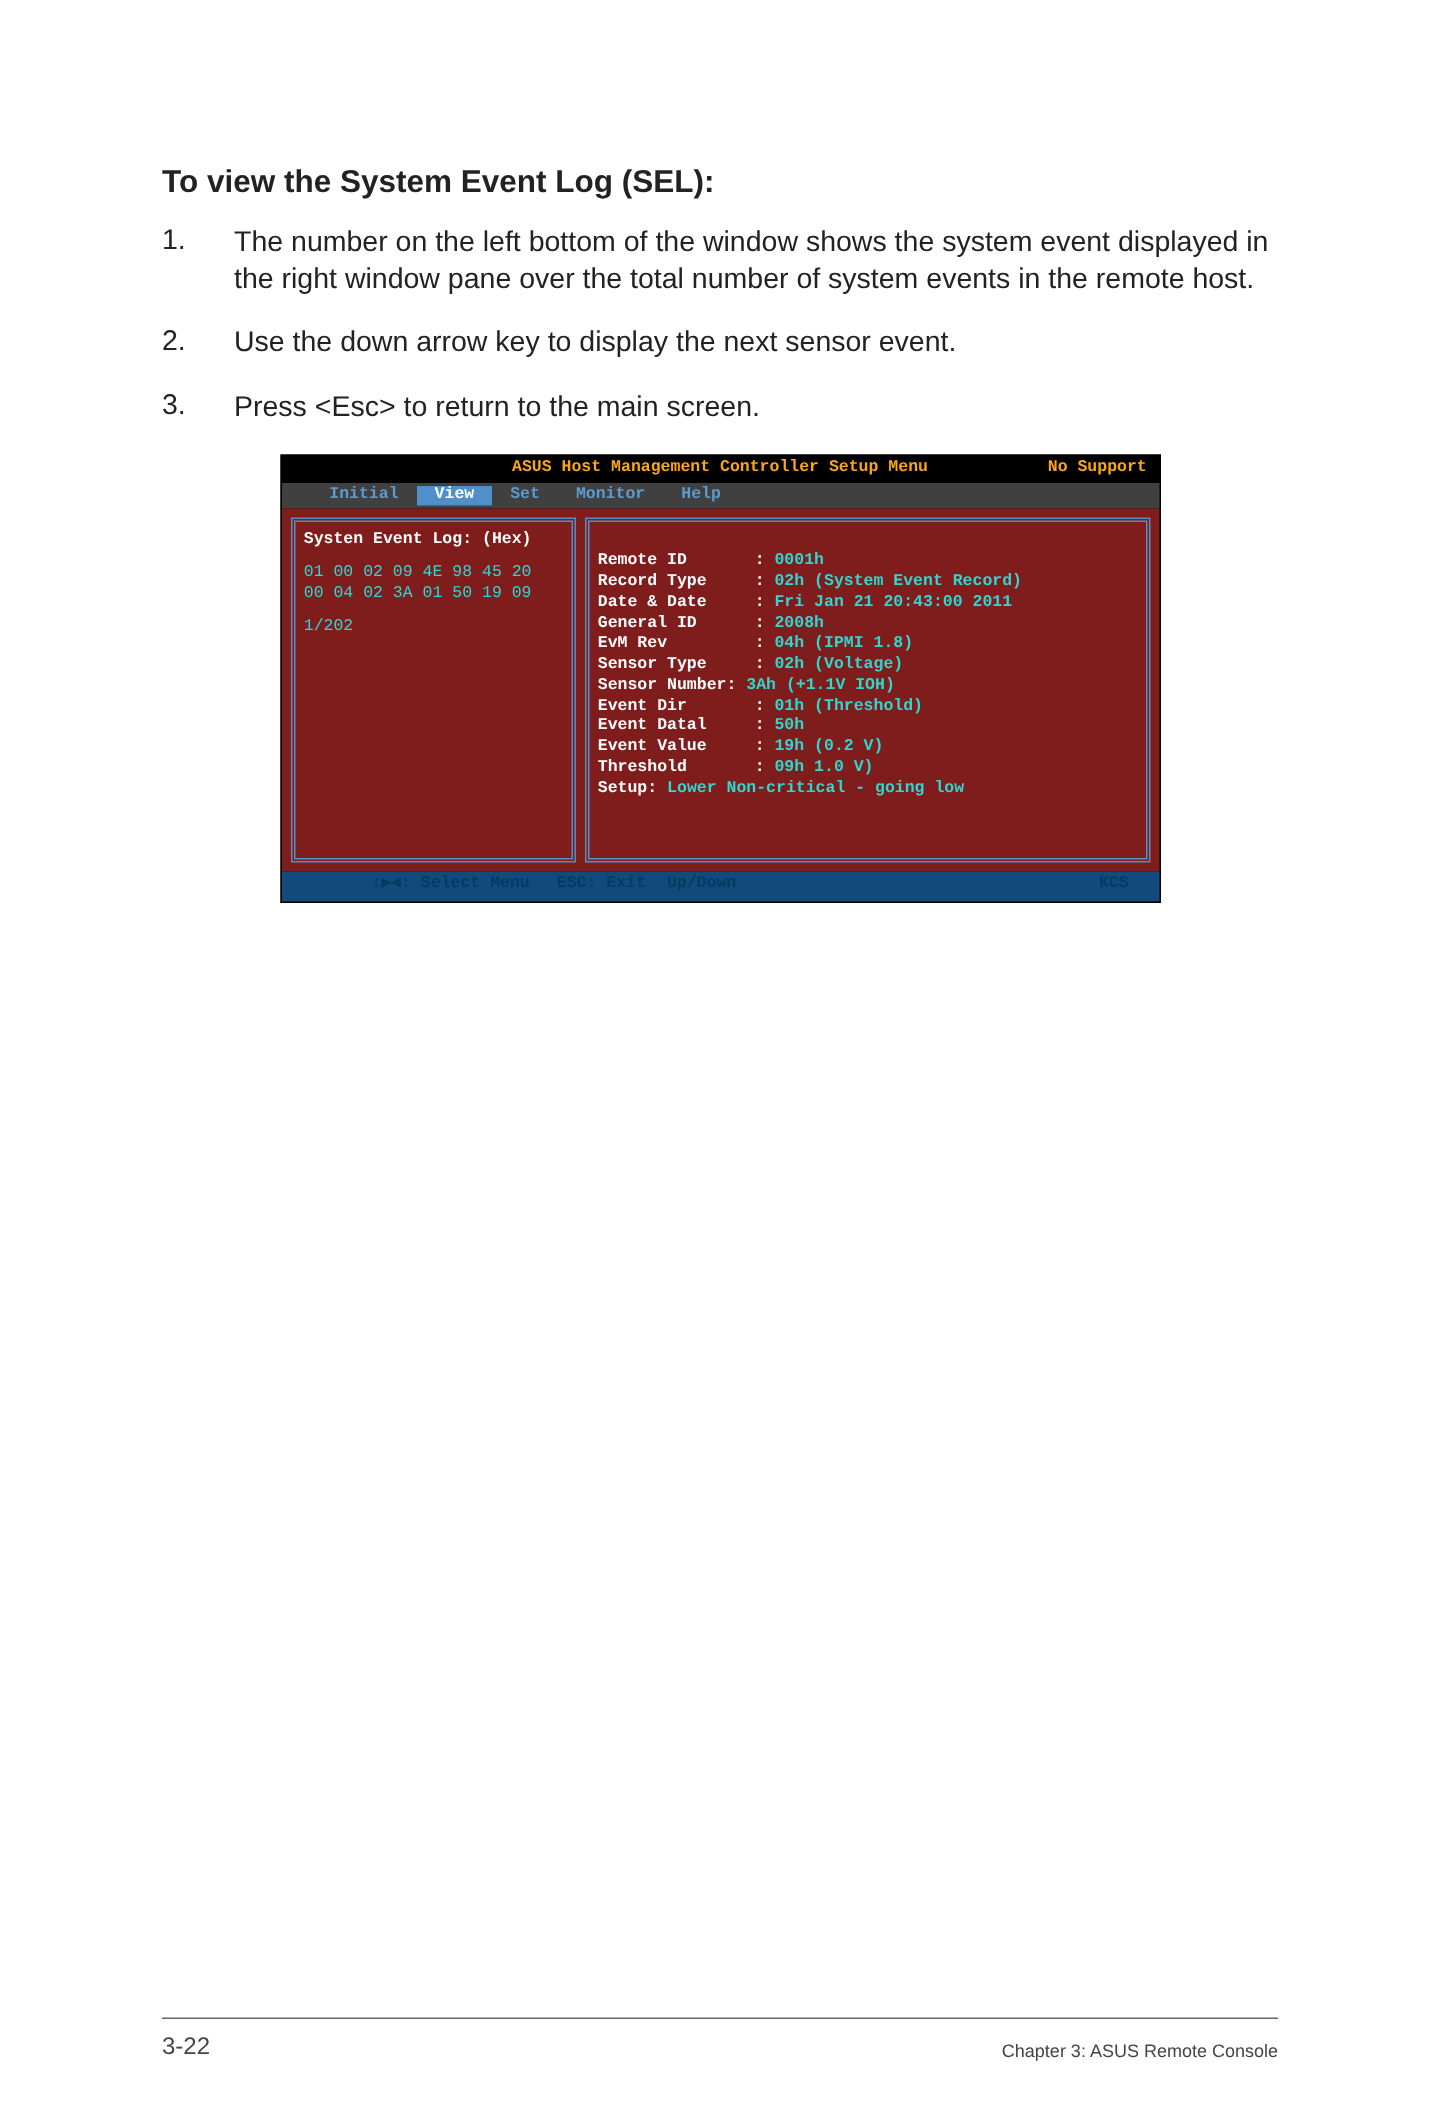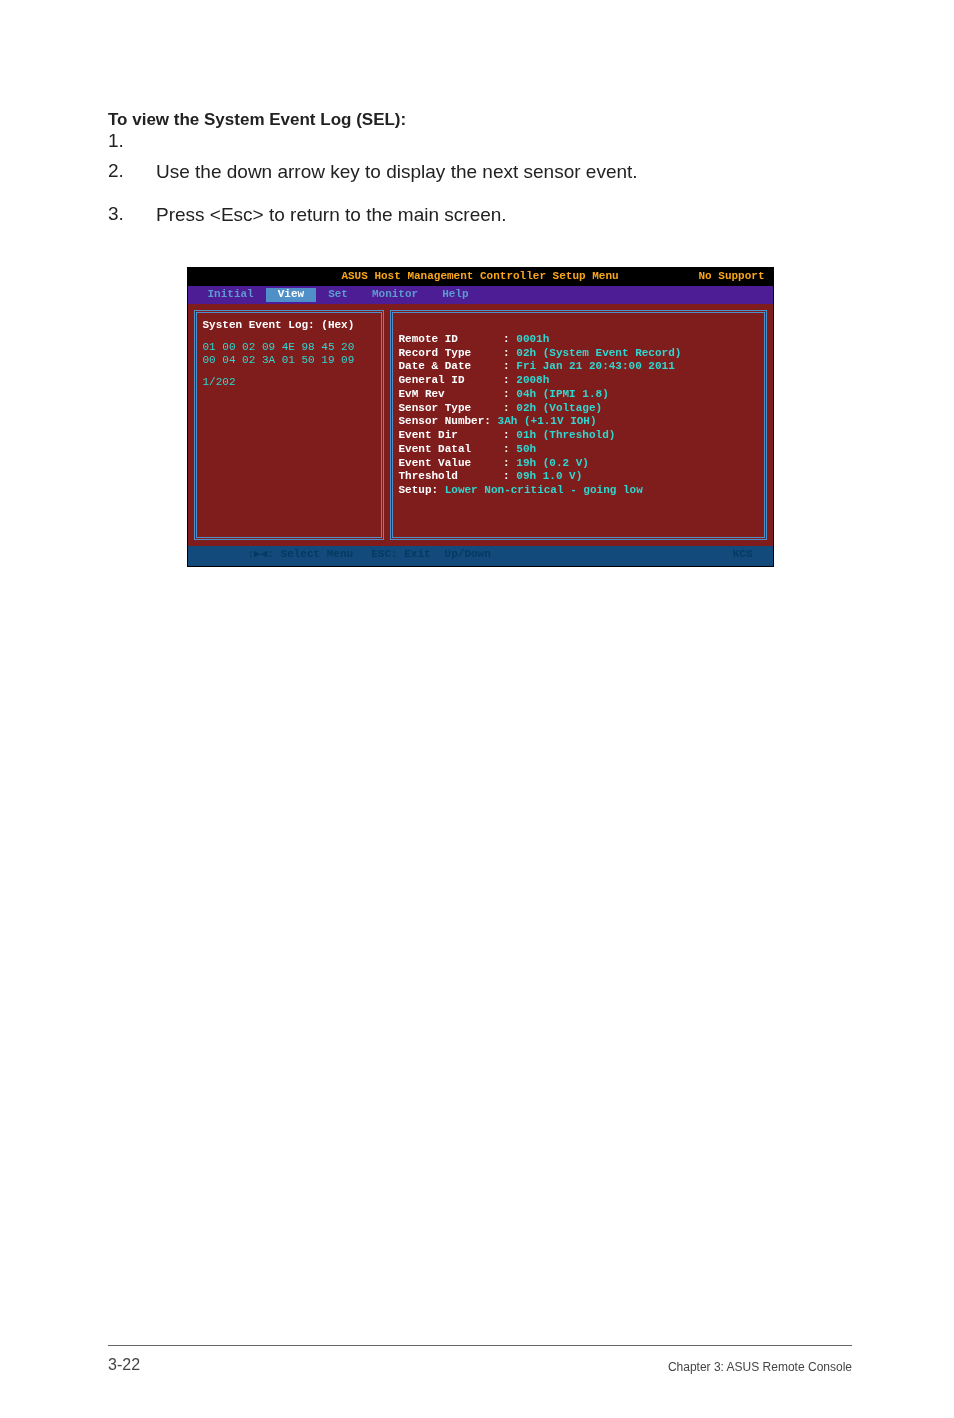--- a/index.html
+++ b/index.html
@@ -1,27 +1,27 @@
 <!DOCTYPE html>
 <html><head>
 <meta charset="utf-8">
 <style>
 html,body{margin:0;padding:0;background:#fff;font-family:Arial,Helvetica,sans-serif;color:#222;width:954px}
 .page{padding:110px 102px 0 108px;box-sizing:border-box}
-.h-sel{font-weight:bold;font-size:17px;}
+.h-sel{font-weight:bold;font-size:21px;margin-bottom:16px}
 .body-p{font-size:19px;line-height:1.3;margin:0 0 10px}
 ol{list-style:none;padding:0;margin:0}
 ol>li{display:flex;margin-bottom:8px}
 .num{width:48px;flex-shrink:0;font-size:19px}
 .li-body{flex:1}
 .bold{font-weight:bold}
-.term{display:flex;align-items:stretch;width:585px;margin:30px auto 0;border:1px solid #000;background:#000;font-family:"Courier New",monospace;font-size:11px;flex-direction:column;line-height:1.25}
+.term{display:flex;align-items:stretch;width:585px;margin:8px auto 0;border:1px solid #000;background:#000;font-family:"Courier New",monospace;font-size:11px;flex-direction:column;line-height:1.25}
 .term-title{background:#000;color:#faa61a;display:flex;justify-content:center;position:relative;padding:2px 8px;font-weight:bold}
 .term-title .right{position:absolute;right:8px}
-.menubar{background:#4c1d95;color:#5c9bcf;display:flex;padding:2px 10px 2px 8px;font-weight:bold}
+.menubar{background:#404040;color:#5c9bcf;display:flex;padding:2px 10px 2px 20px;font-weight:bold}
 .menubar span{padding:0 12px}
 .menubar .hl{background:#4e90c7;color:#fff}
 .panes{display:flex;background:#7f1d1d;padding:6px 6px}
 .pane{border:3px double #4e90c7;padding:6px 6px;box-sizing:border-box}
 .left-pane{width:190px;min-height:230px;color:#fff;font-weight:bold}
 .left-pane .cyan{color:#2fd7d0;font-weight:normal}
 .right-pane{flex:1;min-height:230px;margin-left:6px;color:#fff;font-weight:bold}
 .right-pane .k{display:inline-block;width:98px}
 .right-pane .v{color:#2fd7d0;font-weight:bold}
 .footerbar{background:#124a7b;color:#053a63;padding:2px 20px 4px;display:flex;font-weight:bold}
@@ -38,20 +38,21 @@
 <body>
 
 <div class="wrap">
 <div class="page">
   <div class="h-sel">To view the System Event Log (SEL):</div>
 
   <ol>
     <li>
       <div class="num">1.</div>
       <div class="li-body">
+        <p class="body-p">The number on the left bottom of the window shows the system event displayed in the right window pane over the total number of system events in the remote host.</p>
       </div>
     </li>
     <li>
       <div class="num">2.</div>
       <div class="li-body">
             <p class="body-p">Use the down arrow key to display the next sensor event.</p>
           </div>
     </li>
     <li>
       <div class="num">3.</div>

